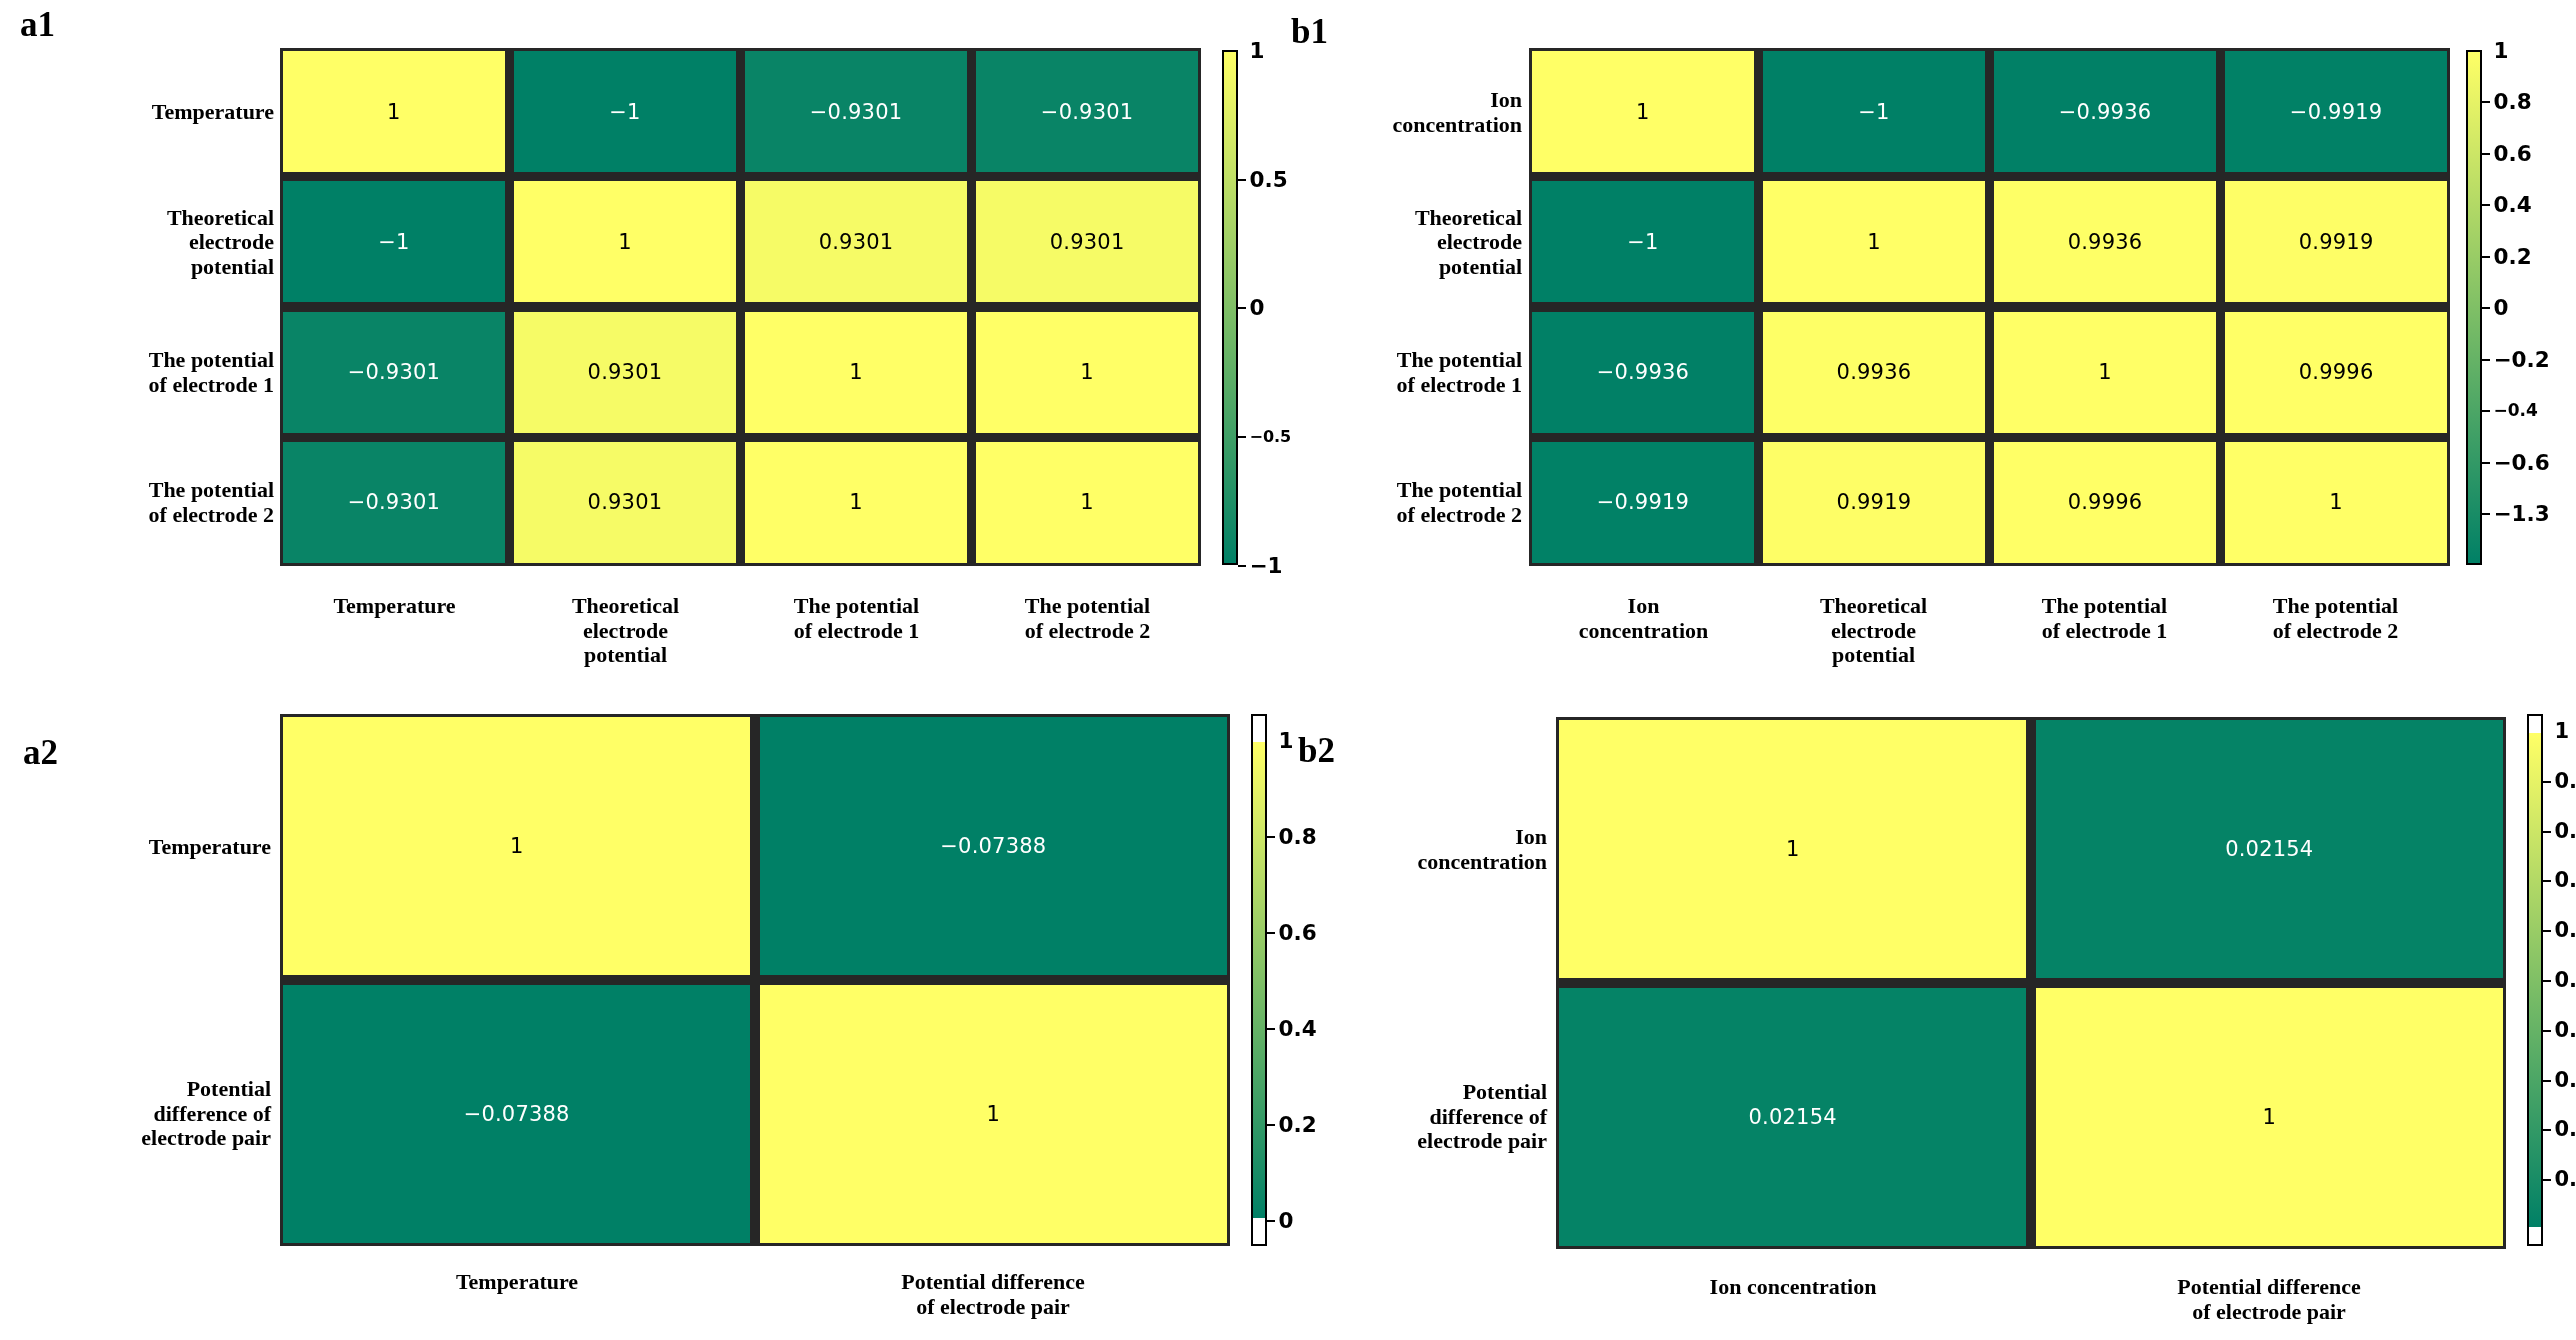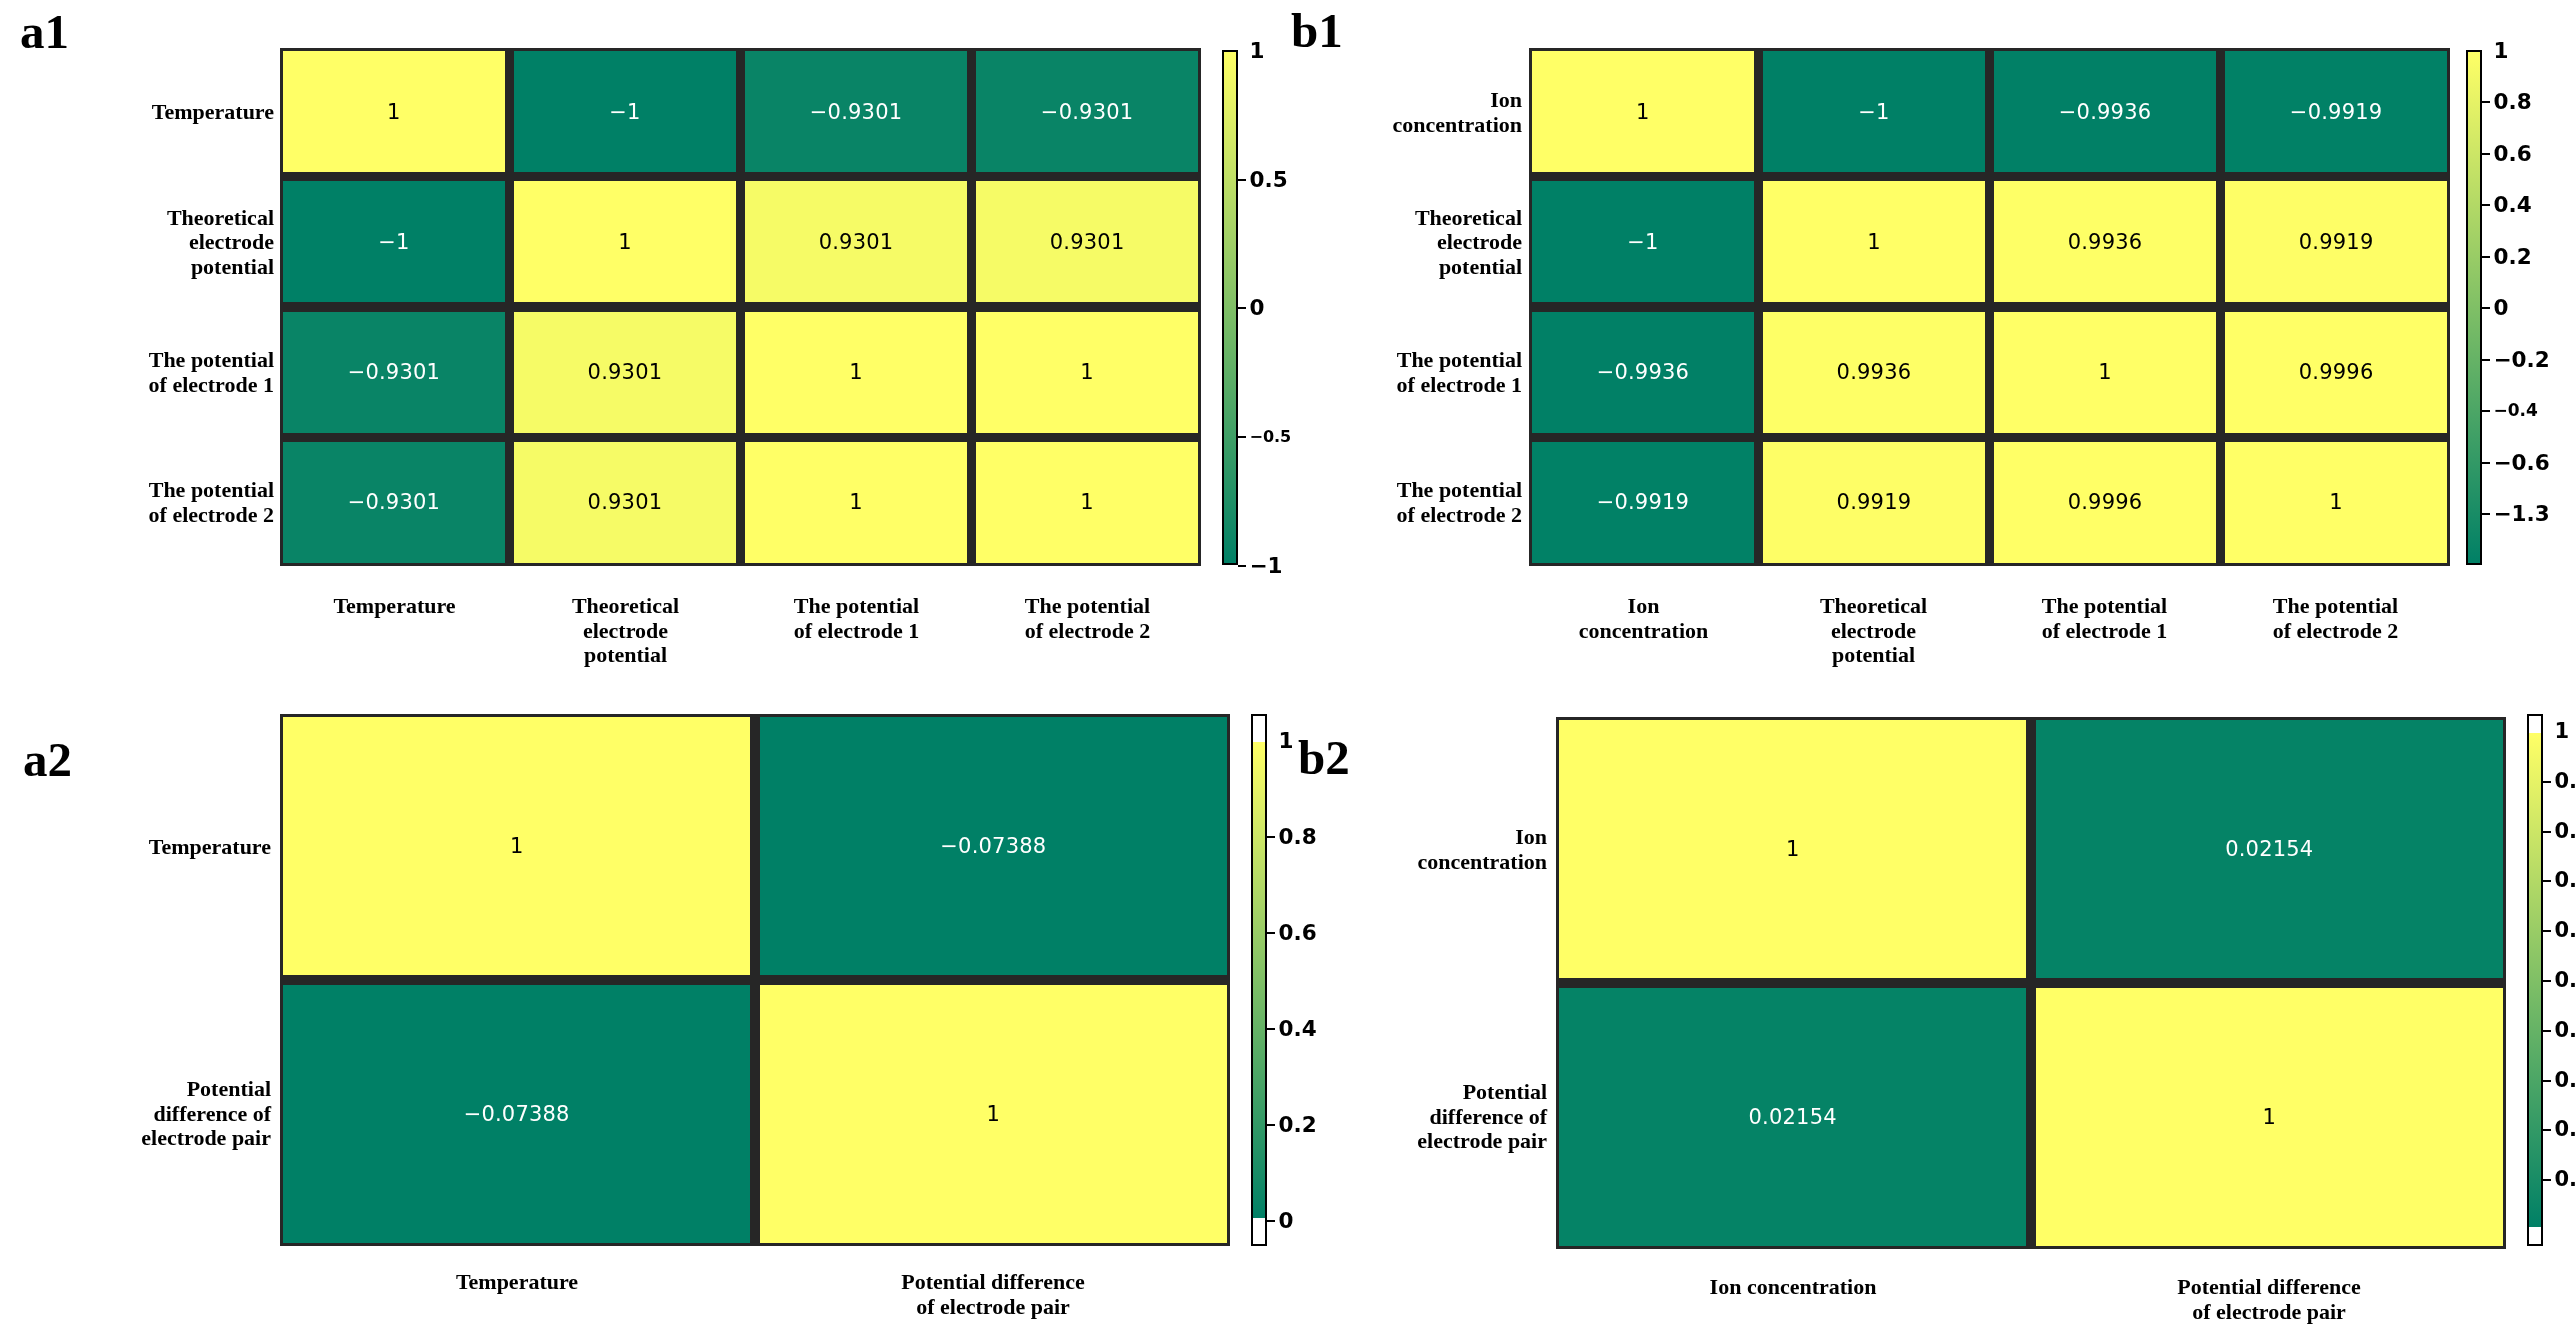--- a/index.html
+++ b/index.html
@@ -5,21 +5,21 @@
   html,body{margin:0;padding:0;background:#ffffff;}
   body{
     width:2576px;height:1341px;position:relative;overflow:hidden;
     font-family:"Liberation Serif", "DejaVu Serif", serif;
     -webkit-font-smoothing:antialiased;
   }
   .panel{position:absolute;}
 
   
   .panel-tag{
-    position:absolute;font-weight:bold;font-size:49px;line-height:1;
+    position:absolute;font-weight:bold;font-size:35px;line-height:1;
     color:#000;white-space:nowrap;
   }
 
   
   .ylabels{position:absolute;}
   .ylabel{
     position:absolute;right:0;
     font-weight:bold;color:#000;text-align:right;
     line-height:1.12;white-space:pre-line;
     display:flex;align-items:center;justify-content:flex-end;
@@ -114,21 +114,21 @@
       <div class="cbar-tick" style="top: 257px;"></div>
       <div class="cbar-lab" style="top: 257px; font-size: 21.5px;">0</div>
       <div class="cbar-tick" style="top: 386px;"></div>
       <div class="cbar-lab" style="top: 386px; font-size: 16px;">−0.5</div>
       <div class="cbar-tick" style="top: 515px;"></div>
       <div class="cbar-lab" style="top: 515px; font-size: 21.5px;">−1</div>
     </div>
 </div>
 
 <div class="panel" id="p-b1">
-  <div class="panel-tag" style="left:1291px;top:6px;text-align:right;">b1</div>
+  <div class="panel-tag" style="left:1291px;top:14px;text-align:right;">b1</div>
   <div class="ylabels" id="y-b1">
       <div class="ylabel" style="left: 1291px; width: 231px; top: 52px; height: 121px; font-size: 22px;">Ion
 concentration</div>
       <div class="ylabel" style="left: 1291px; width: 231px; top: 182px; height: 121px; font-size: 22px;">Theoretical
 electrode
 potential</div>
       <div class="ylabel" style="left: 1291px; width: 231px; top: 312px; height: 121px; font-size: 22px;">The potential
 of electrode 1</div>
       <div class="ylabel" style="left: 1291px; width: 231px; top: 442px; height: 121px; font-size: 22px;">The potential
 of electrode 2</div>

